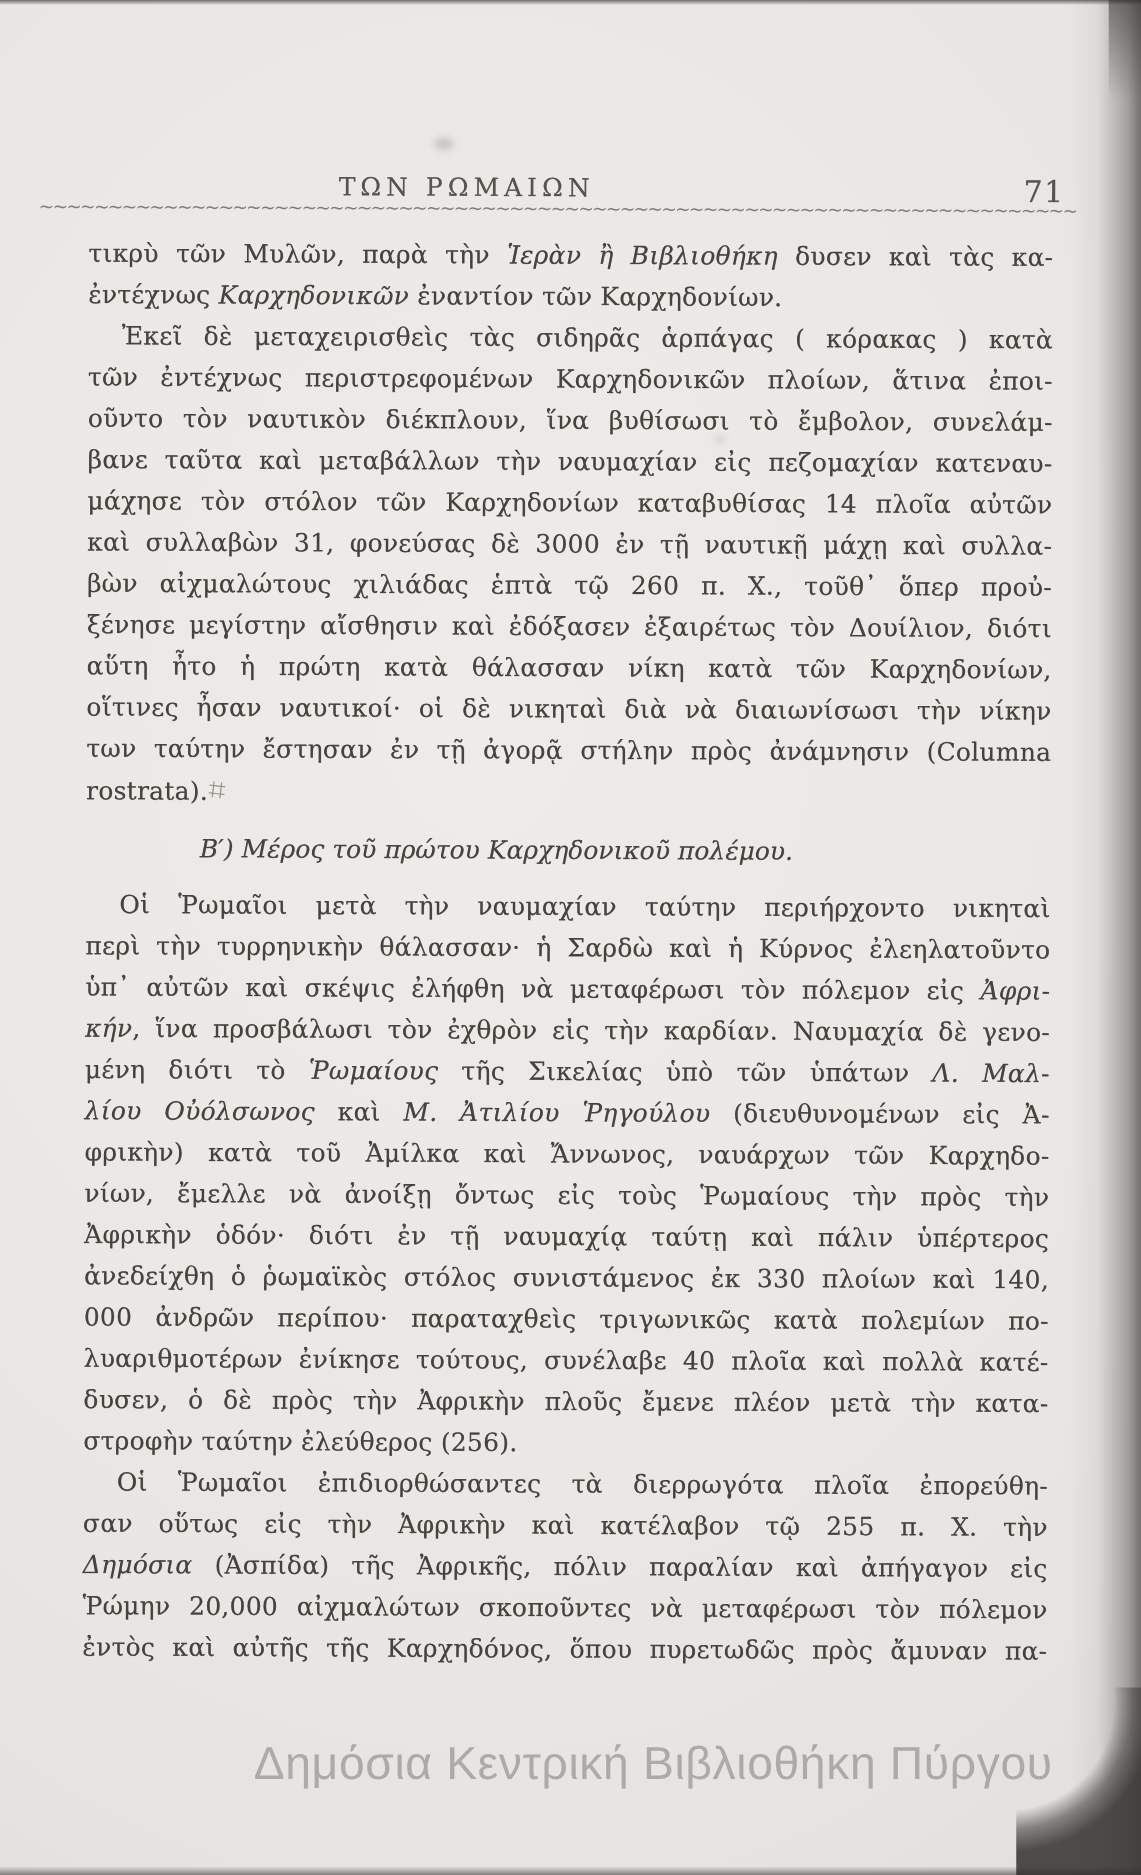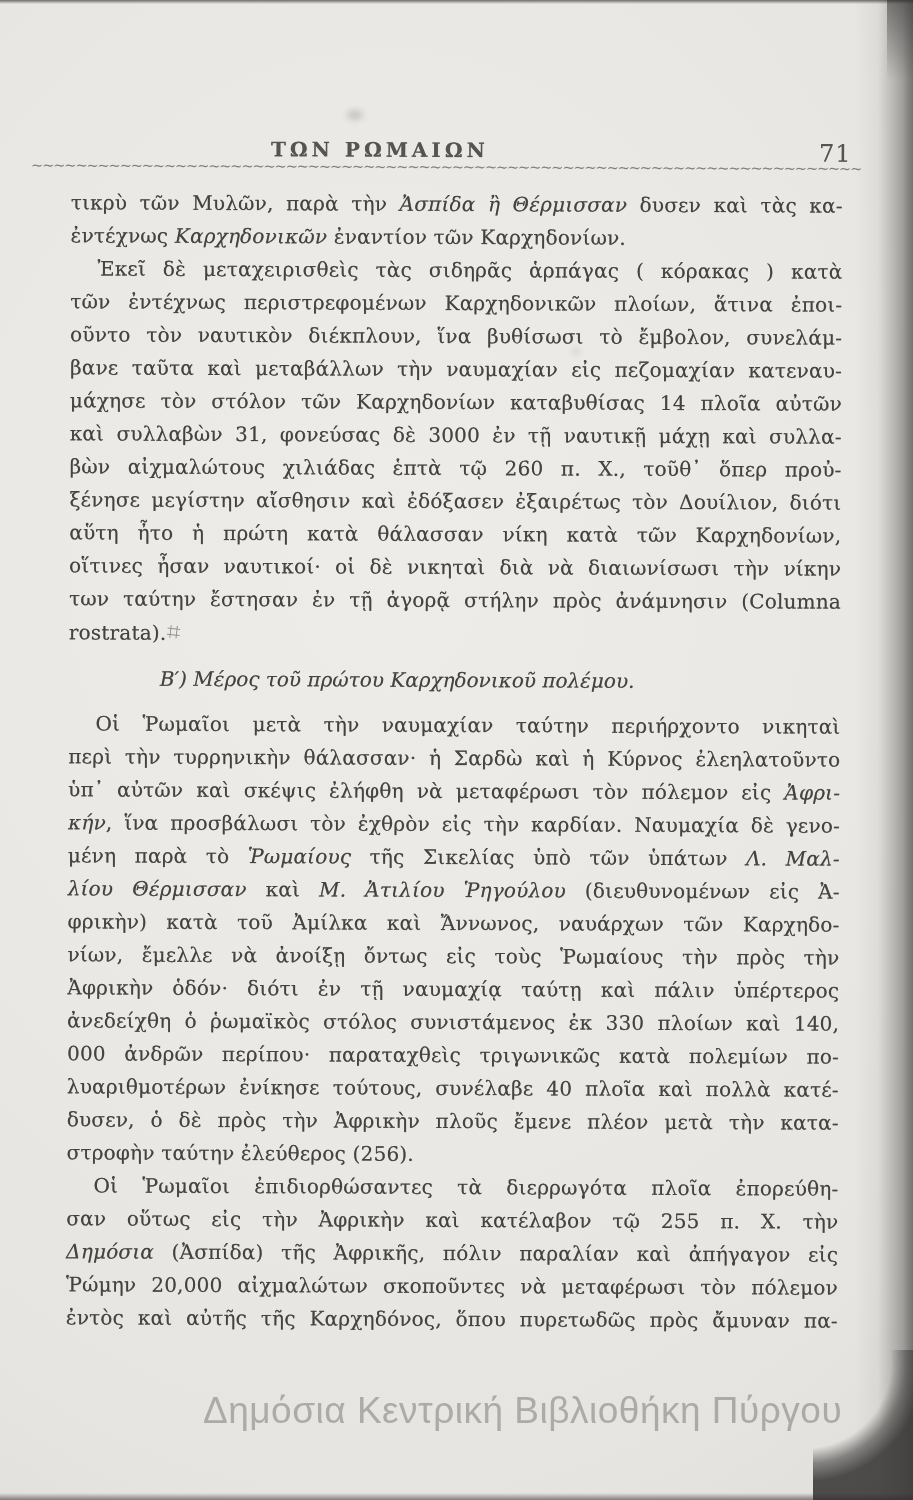--- a/index.html
+++ b/index.html
@@ -39,21 +39,20 @@
   .smudge.s1 { left:347px; top:110px; width:16px; height:10px; background:rgba(110,106,98,.28); }
   .smudge.s2 { left:572px; top:348px; width:8px; height:7px; background:rgba(110,106,98,.18); }
 
   .tilt { position:absolute; inset:0; transform:rotate(.25deg); transform-origin:50% 55%; }
 
   .page-header { position:absolute; top:138px; left:68px; width:772px; height:28px;
     color:#56544f; }
   .page-header .title {
     position:absolute; left:200px; top:0; font-size:20px; letter-spacing:4px;
     text-shadow:.2px .2px .5px rgba(70,68,63,.5);
-    font-weight:bold;
   }
   .page-header .pagenum {
     position:absolute; left:748px; top:0; font-size:24px; letter-spacing:1px;
     text-shadow:.2px .2px .5px rgba(70,68,63,.5);
   }
   .wavy-rule {
     position:absolute; top:163px; left:28px; width:830px; height:12px;
     overflow:hidden; color:#7e7d79; font-size:15px; line-height:9px;
     letter-spacing:-1.5px; user-select:none;
   }
@@ -90,41 +89,41 @@
 <div class="smudge s1"></div>
 <div class="smudge s2"></div>
 
 <div class="tilt">
   <div class="page-header">
     <span class="title">ΤΩΝ ΡΩΜΑΙΩΝ</span>
     <span class="pagenum">71</span>
   </div>
   <div class="wavy-rule">~~~~~~~~~~~~~~~~~~~~~~~~~~~~~~~~~~~~~~~~~~~~~~~~~~~~~~~~~~~~~~~~~~~~~~~~~~~~~~~~~~~~~~~~~~~~~~~~~~~~~~~~~~~~~~~~~~~~~~~~~~~~~</div>
   <div class="page-body">
-      <div class="line"><span>τικρὺ τῶν Μυλῶν, παρὰ τὴν </span><span class="it">Ἀσπίδα ἢ Θέρμισσαν</span><span> δυσεν καὶ τὰς κα-</span></div>
+      <div class="line"><span>τικρὺ τῶν Μυλῶν, παρὰ τὴν </span><span class="it">Ἱερὰν ἢ Βιβλιοθήκη</span><span> δυσεν καὶ τὰς κα-</span></div>
       <div class="line short"><span>ἐντέχνως </span><span class="it">Καρχηδονικῶν</span><span> ἐναντίον τῶν Καρχηδονίων.</span></div>
       <div class="line indent"><span>Ἐκεῖ δὲ μεταχειρισθεὶς τὰς σιδηρᾶς ἁρπάγας ( κόρακας ) κατὰ</span></div>
       <div class="line"><span>τῶν ἐντέχνως περιστρεφομένων Καρχηδονικῶν πλοίων, ἅτινα ἐποι-</span></div>
       <div class="line"><span>οῦντο τὸν ναυτικὸν διέκπλουν, ἵνα βυθίσωσι τὸ ἔμβολον, συνελάμ-</span></div>
       <div class="line"><span>βανε ταῦτα καὶ μεταβάλλων τὴν ναυμαχίαν εἰς πεζομαχίαν κατεναυ-</span></div>
       <div class="line"><span>μάχησε τὸν στόλον τῶν Καρχηδονίων καταβυθίσας 14 πλοῖα αὐτῶν</span></div>
       <div class="line"><span>καὶ συλλαβὼν 31, φονεύσας δὲ 3000 ἐν τῇ ναυτικῇ μάχῃ καὶ συλλα-</span></div>
       <div class="line"><span>βὼν αἰχμαλώτους χιλιάδας ἑπτὰ τῷ 260 π. Χ., τοῦθ᾽ ὅπερ προὐ-</span></div>
       <div class="line"><span>ξένησε μεγίστην αἴσθησιν καὶ ἐδόξασεν ἐξαιρέτως τὸν Δουίλιον, διότι</span></div>
       <div class="line"><span>αὕτη ἦτο ἡ πρώτη κατὰ θάλασσαν νίκη κατὰ τῶν Καρχηδονίων,</span></div>
       <div class="line"><span>οἵτινες ἦσαν ναυτικοί· οἱ δὲ νικηταὶ διὰ νὰ διαιωνίσωσι τὴν νίκην</span></div>
       <div class="line"><span>των ταύτην ἔστησαν ἐν τῇ ἀγορᾷ στήλην πρὸς ἀνάμνησιν (Columna</span></div>
       <div class="line short"><span>rostrata).</span><span class="hw-mark"> ⌗</span></div>
       <div class="heading">Β′) Μέρος τοῦ πρώτου Καρχηδονικοῦ πολέμου.</div>
       <div class="line indent"><span>Οἱ Ῥωμαῖοι μετὰ τὴν ναυμαχίαν ταύτην περιήρχοντο νικηταὶ</span></div>
       <div class="line"><span>περὶ τὴν τυρρηνικὴν θάλασσαν· ἡ Σαρδὼ καὶ ἡ Κύρνος ἐλεηλατοῦντο</span></div>
       <div class="line"><span>ὑπ᾽ αὐτῶν καὶ σκέψις ἐλήφθη νὰ μεταφέρωσι τὸν πόλεμον εἰς </span><span class="it">Ἀφρι-</span></div>
       <div class="line"><span class="it">κήν</span><span>, ἵνα προσβάλωσι τὸν ἐχθρὸν εἰς τὴν καρδίαν. Ναυμαχία δὲ γενο-</span></div>
-      <div class="line"><span>μένη παρὰ τὸ </span><span class="it">Ῥωμαίους</span><span> τῆς Σικελίας ὑπὸ τῶν ὑπάτων </span><span class="it">Λ. Μαλ-</span></div>
-      <div class="line"><span class="it">λίου Θέρμισσαν</span><span> καὶ </span><span class="it">Μ. Ἀτιλίου Ῥηγούλου</span><span> (διευθυνομένων εἰς Ἀ-</span></div>
+      <div class="line"><span>μένη διότι τὸ </span><span class="it">Ῥωμαίους</span><span> τῆς Σικελίας ὑπὸ τῶν ὑπάτων </span><span class="it">Λ. Μαλ-</span></div>
+      <div class="line"><span class="it">λίου Οὐόλσωνος</span><span> καὶ </span><span class="it">Μ. Ἀτιλίου Ῥηγούλου</span><span> (διευθυνομένων εἰς Ἀ-</span></div>
       <div class="line"><span>φρικὴν) κατὰ τοῦ Ἀμίλκα καὶ Ἄννωνος, ναυάρχων τῶν Καρχηδο-</span></div>
       <div class="line"><span>νίων, ἔμελλε νὰ ἀνοίξῃ ὄντως εἰς τοὺς Ῥωμαίους τὴν πρὸς τὴν</span></div>
       <div class="line"><span>Ἀφρικὴν ὁδόν· διότι ἐν τῇ ναυμαχίᾳ ταύτῃ καὶ πάλιν ὑπέρτερος</span></div>
       <div class="line"><span>ἀνεδείχθη ὁ ῥωμαϊκὸς στόλος συνιστάμενος ἐκ 330 πλοίων καὶ 140,</span></div>
       <div class="line"><span>000 ἀνδρῶν περίπου· παραταχθεὶς τριγωνικῶς κατὰ πολεμίων πο-</span></div>
       <div class="line"><span>λυαριθμοτέρων ἐνίκησε τούτους, συνέλαβε 40 πλοῖα καὶ πολλὰ κατέ-</span></div>
       <div class="line"><span>δυσεν, ὁ δὲ πρὸς τὴν Ἀφρικὴν πλοῦς ἔμενε πλέον μετὰ τὴν κατα-</span></div>
       <div class="line short"><span>στροφὴν ταύτην ἐλεύθερος (256).</span></div>
       <div class="line indent"><span>Οἱ Ῥωμαῖοι ἐπιδιορθώσαντες τὰ διερρωγότα πλοῖα ἐπορεύθη-</span></div>
       <div class="line"><span>σαν οὕτως εἰς τὴν Ἀφρικὴν καὶ κατέλαβον τῷ 255 π. Χ. τὴν</span></div>

